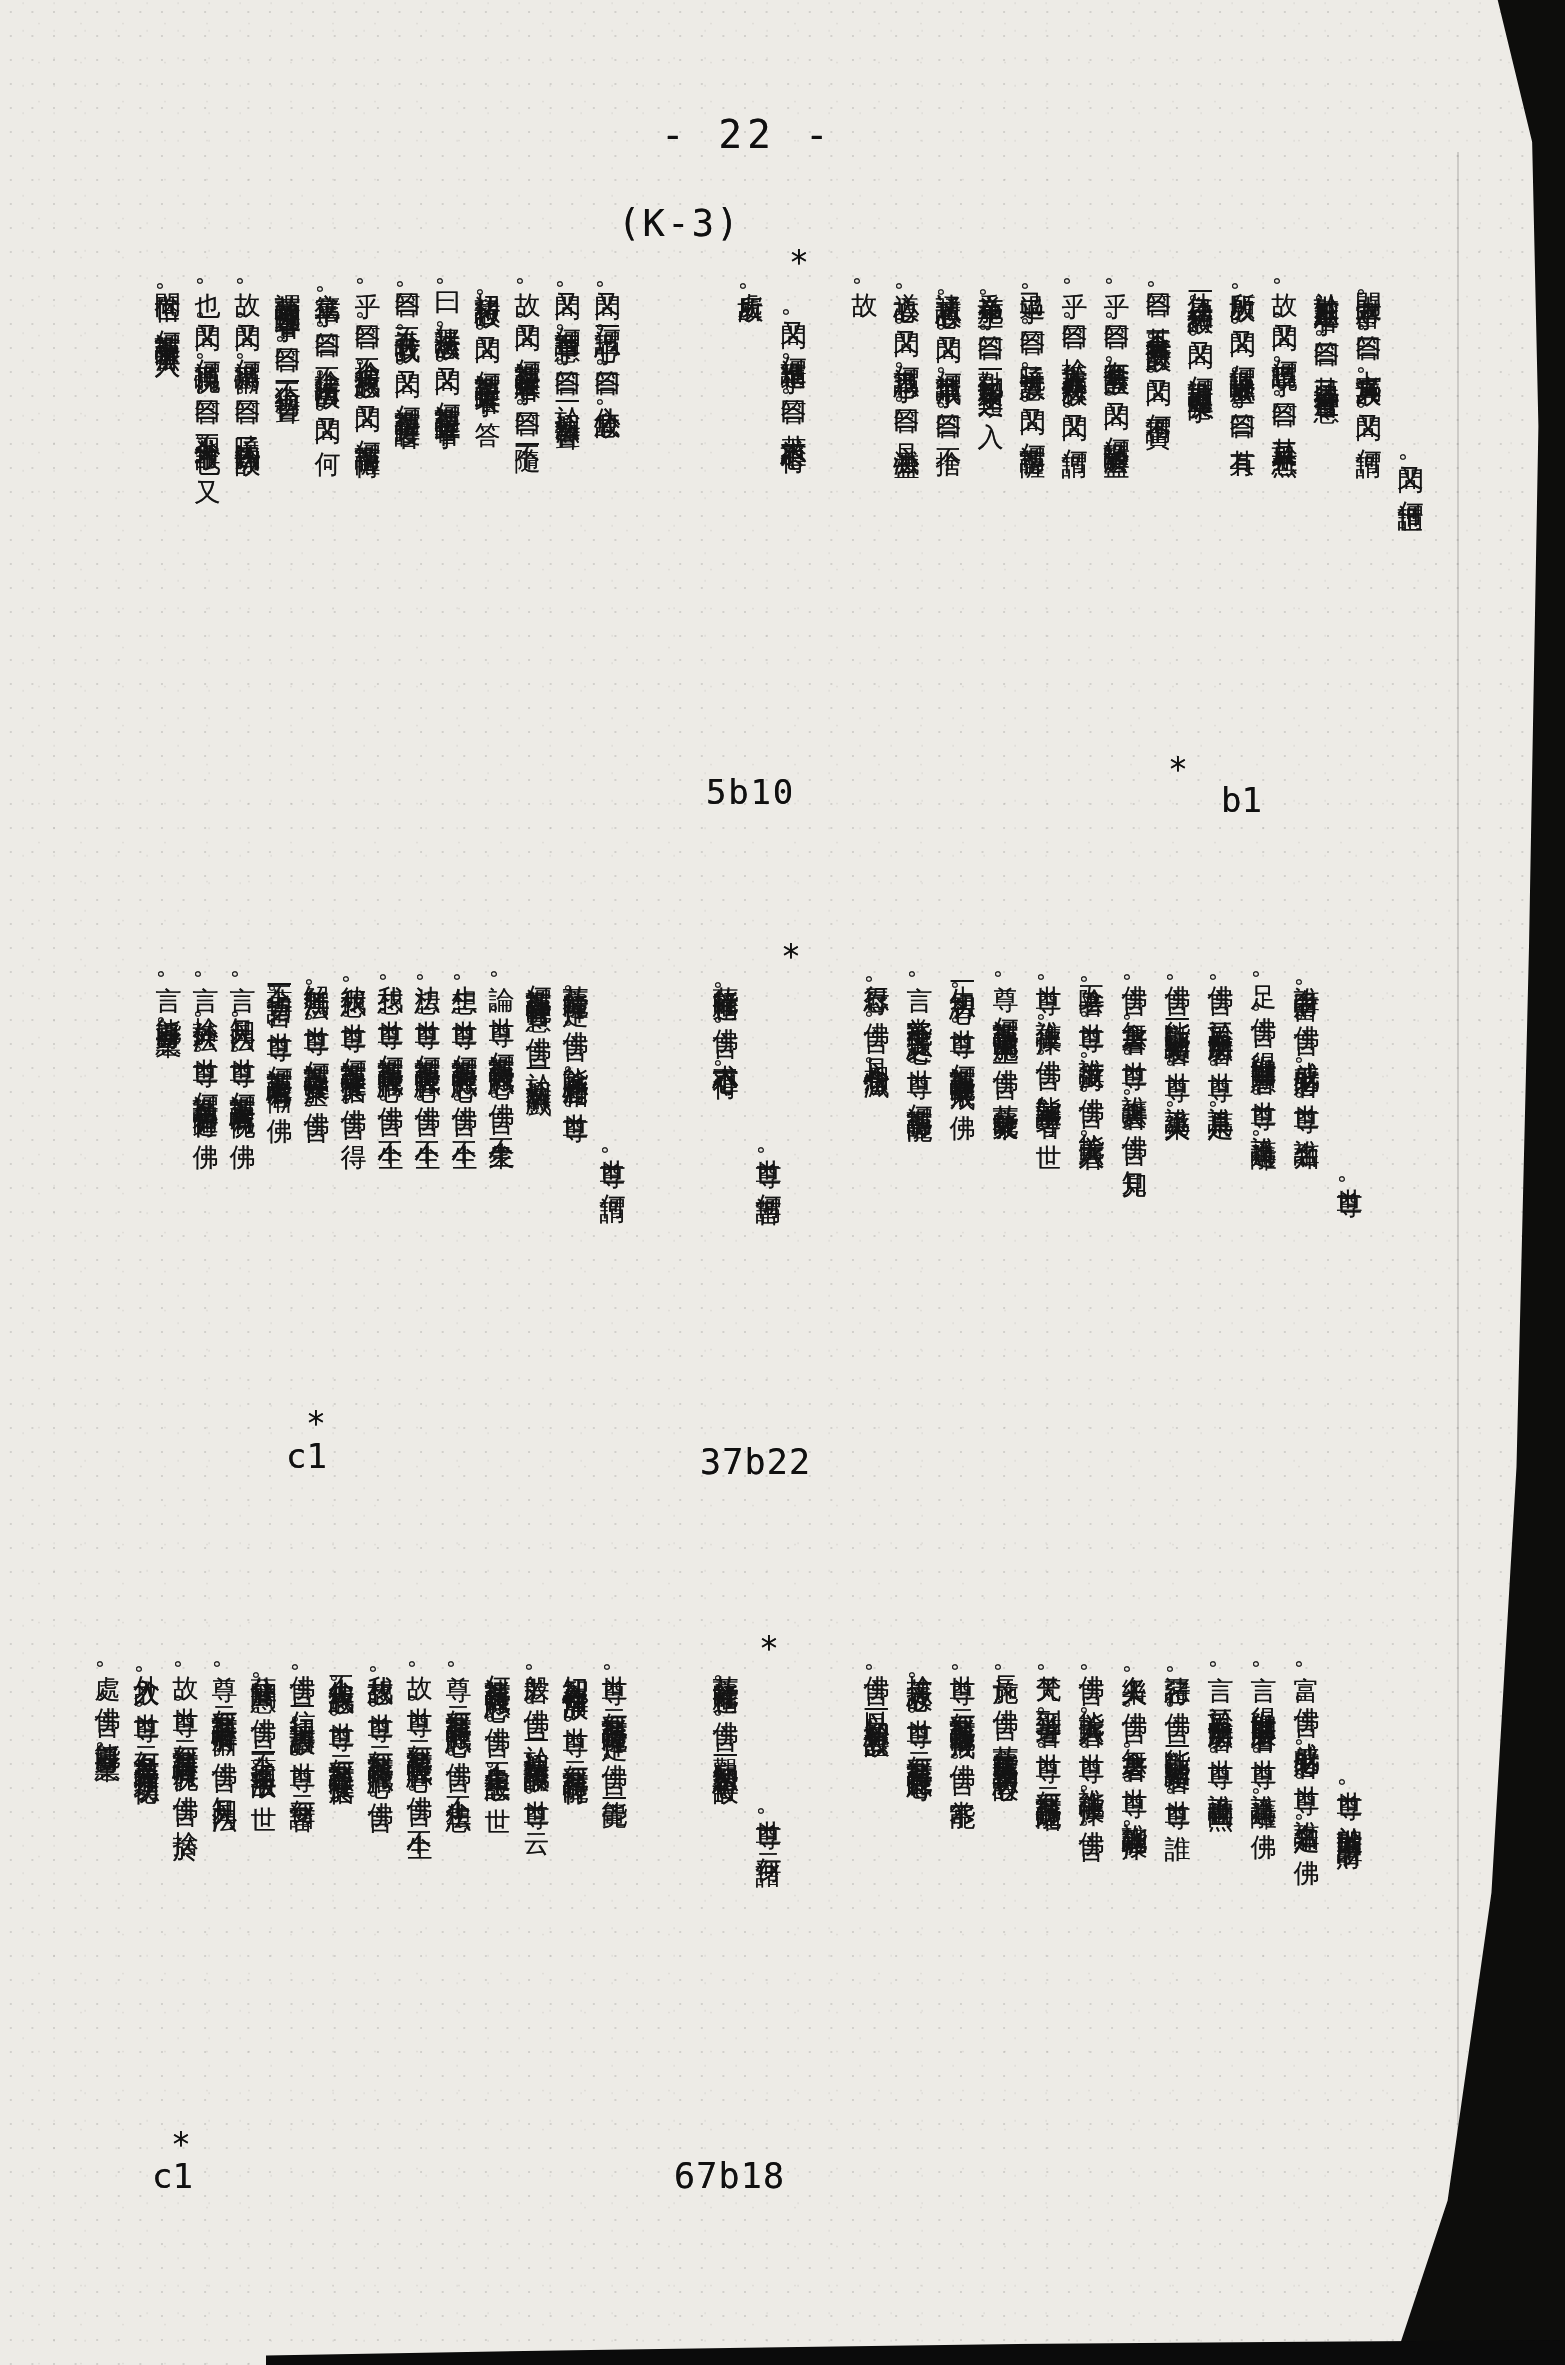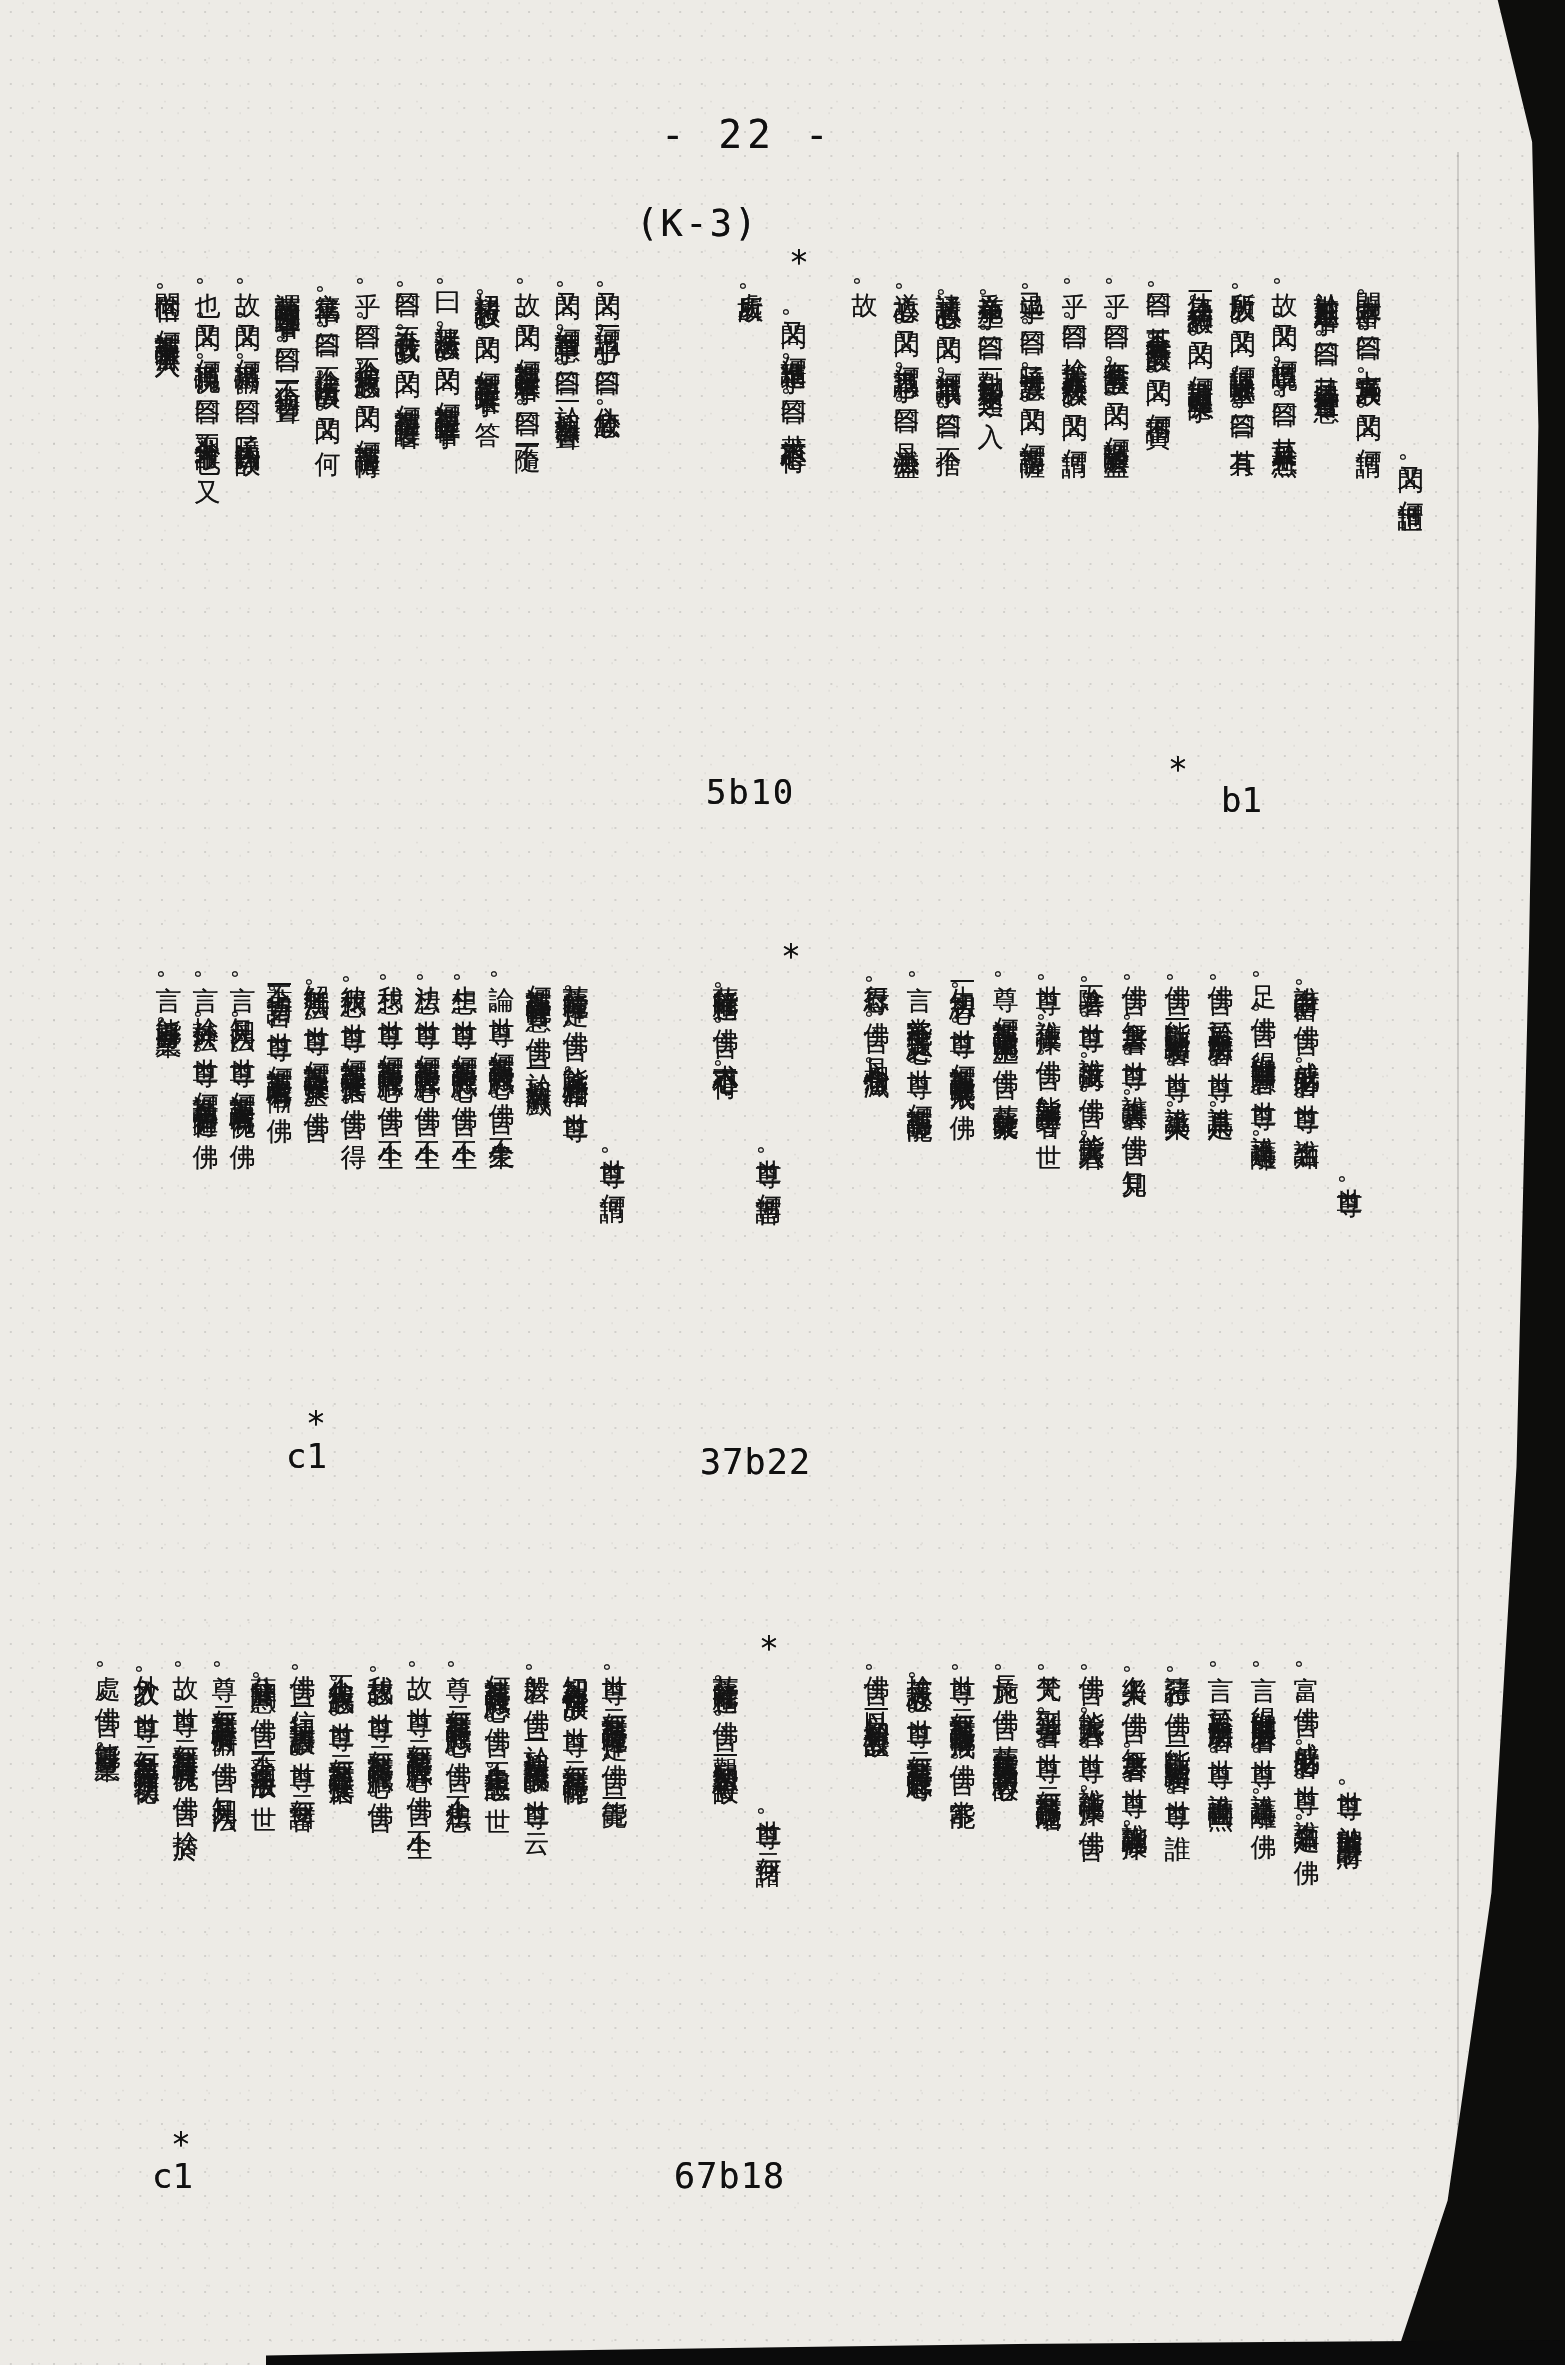--- a/index.html
+++ b/index.html
@@ -36,21 +36,21 @@
   .blk-c2{top:1655px;right:775px;width:89px;height:570px;line-height:43px;}
   .blk-c3{top:1655px;right:931px;width:543px;height:570px;line-height:39px;}
   .typed{
     position:absolute;
     font-family:"DejaVu Sans Mono","Liberation Mono",monospace;
     color:#101010;
     text-shadow:0 0 0.6px rgba(0,0,0,.7);
     white-space:nowrap;
   }
   .page-num{left:661px;top:112px;font-size:39px;letter-spacing:5.3px;text-align:right;}
-  .section{left:636px;top:202px;font-size:37px;letter-spacing:2.3px;}
+  .section{left:618px;top:202px;font-size:37px;letter-spacing:2.3px;}
   .star{font-size:33px;}
   .star-a2{left:789px;top:243px;}
   .star-b1{left:1168px;top:750px;}
   .ref-b1{left:1221px;top:780px;font-size:34px;}
   .ref-5b10{left:706px;top:772px;font-size:34px;letter-spacing:1.8px;}
   .star-b2{left:781px;top:937px;}
   .ref-37b22{left:700px;top:1442px;font-size:35px;letter-spacing:1.2px;}
   .star-c1b2{left:306px;top:1404px;}
   .ref-c1b2{left:286px;top:1436px;font-size:34px;}
   .star-c2{left:759px;top:1629px;}

